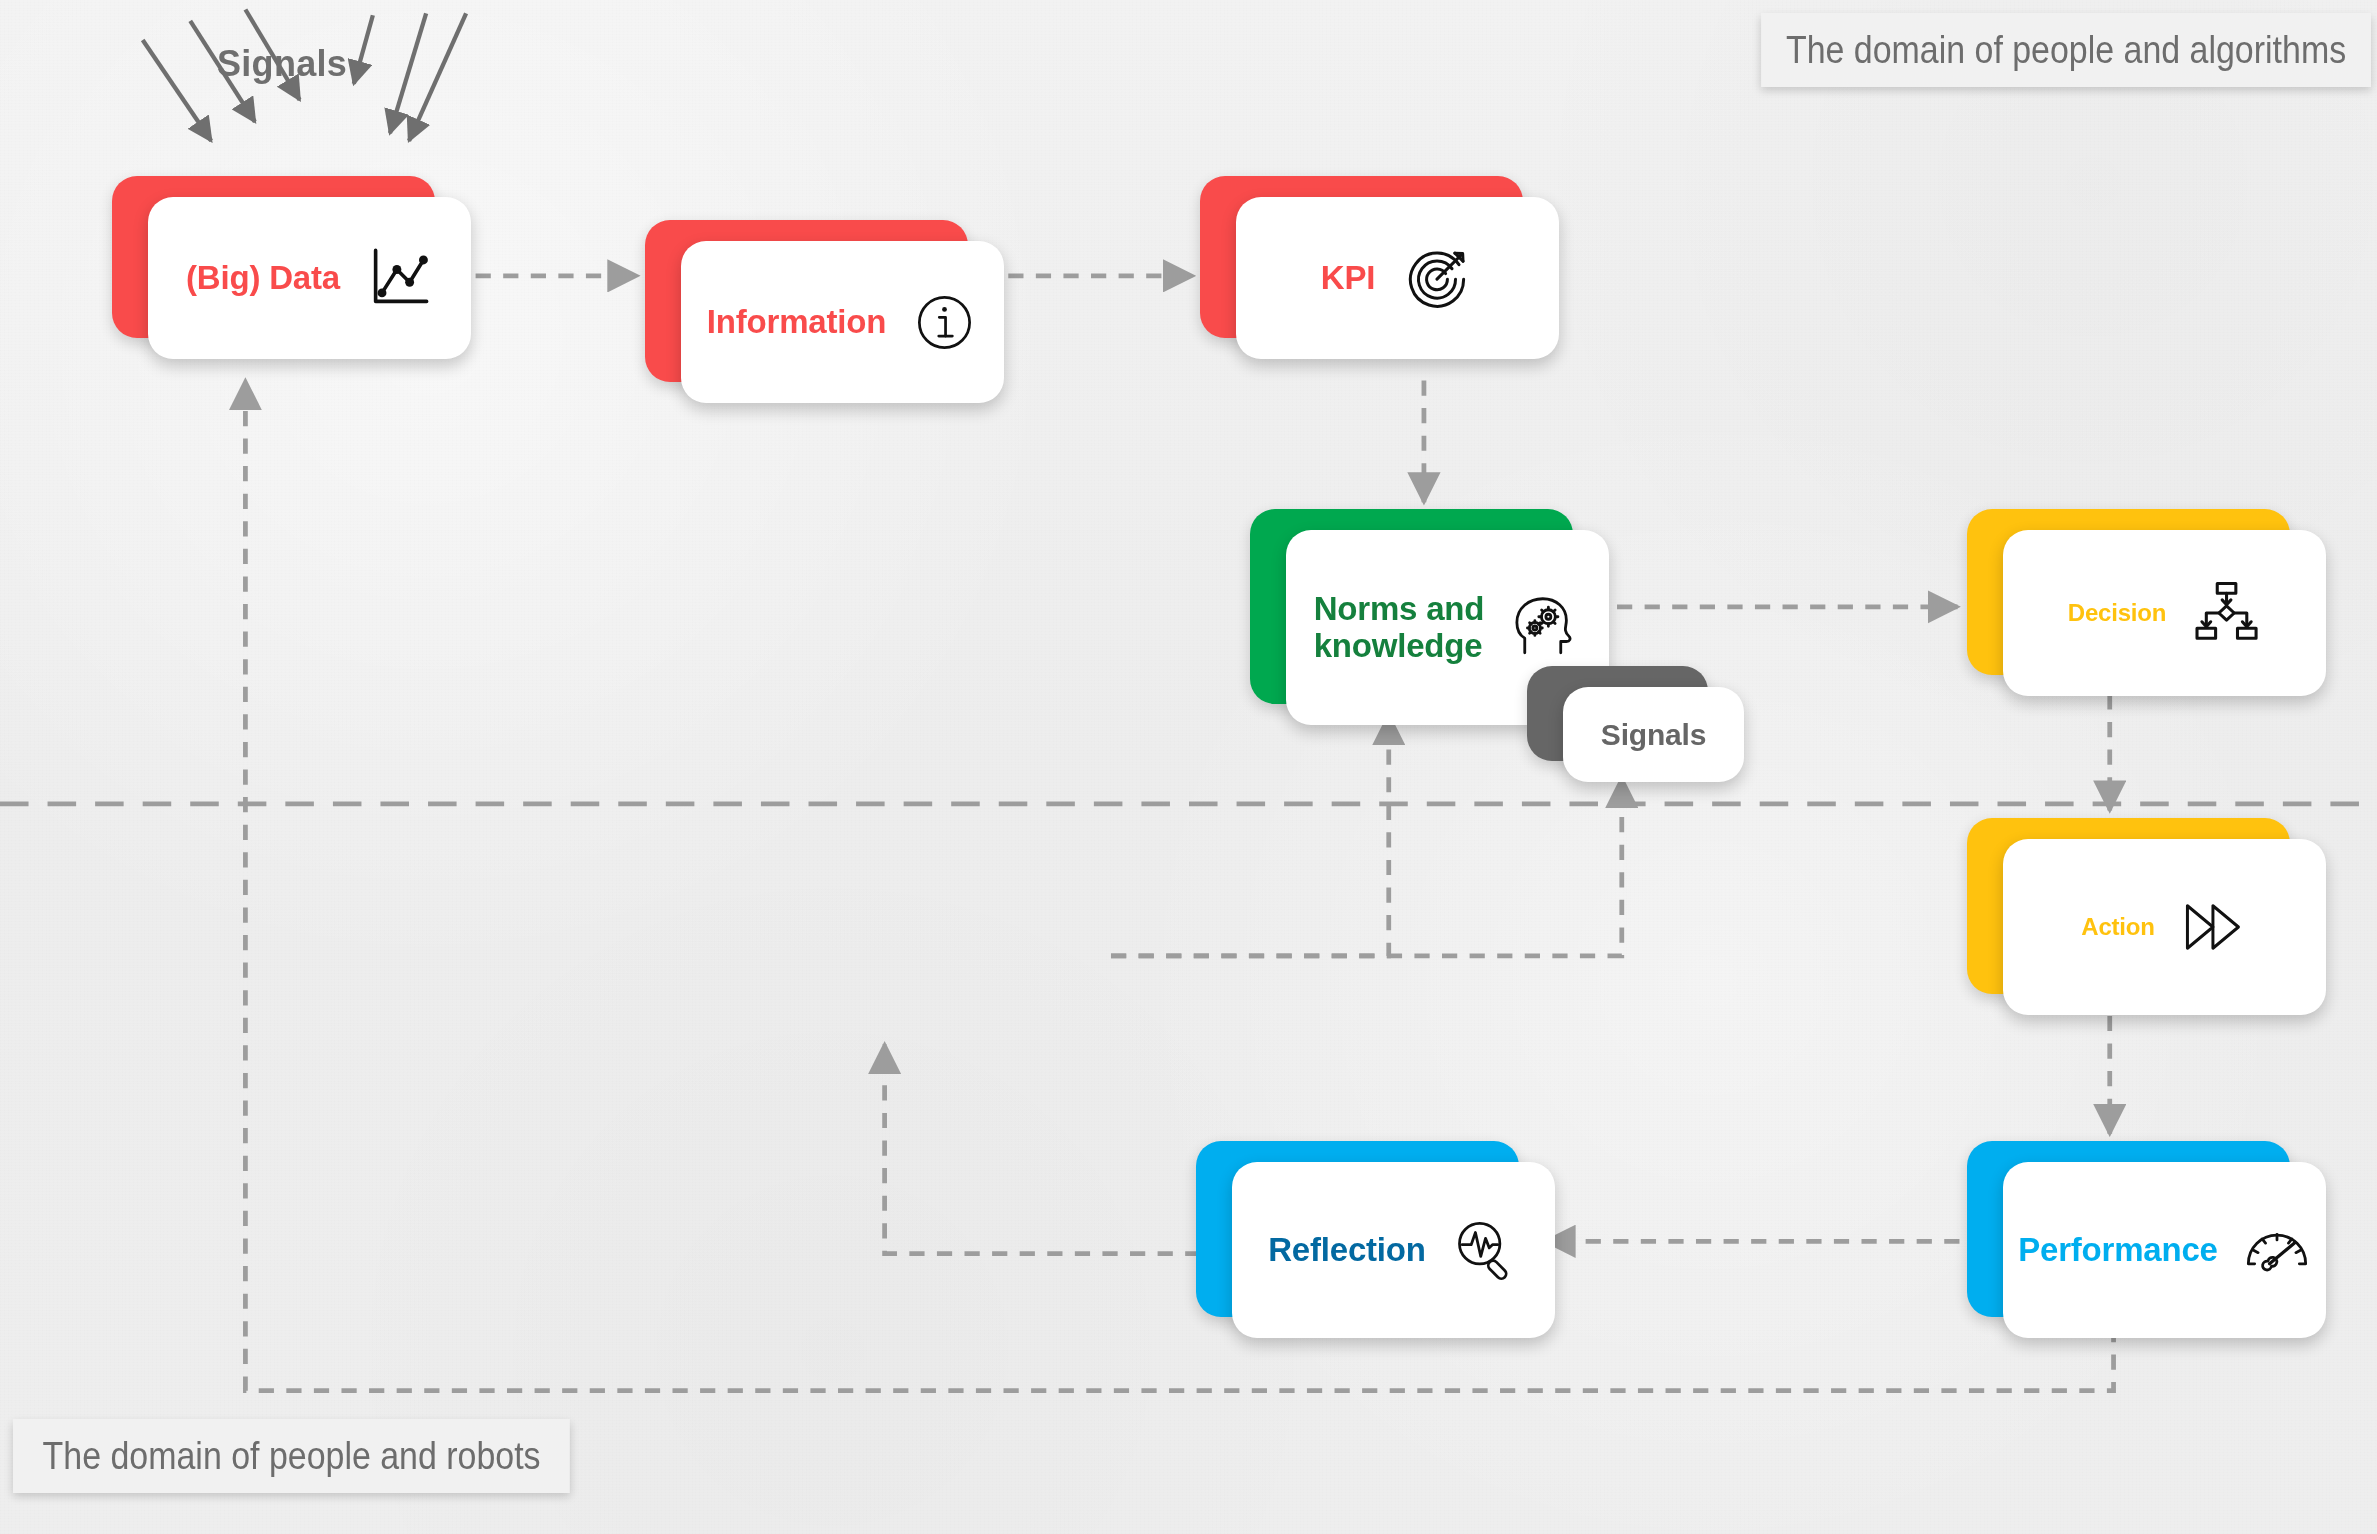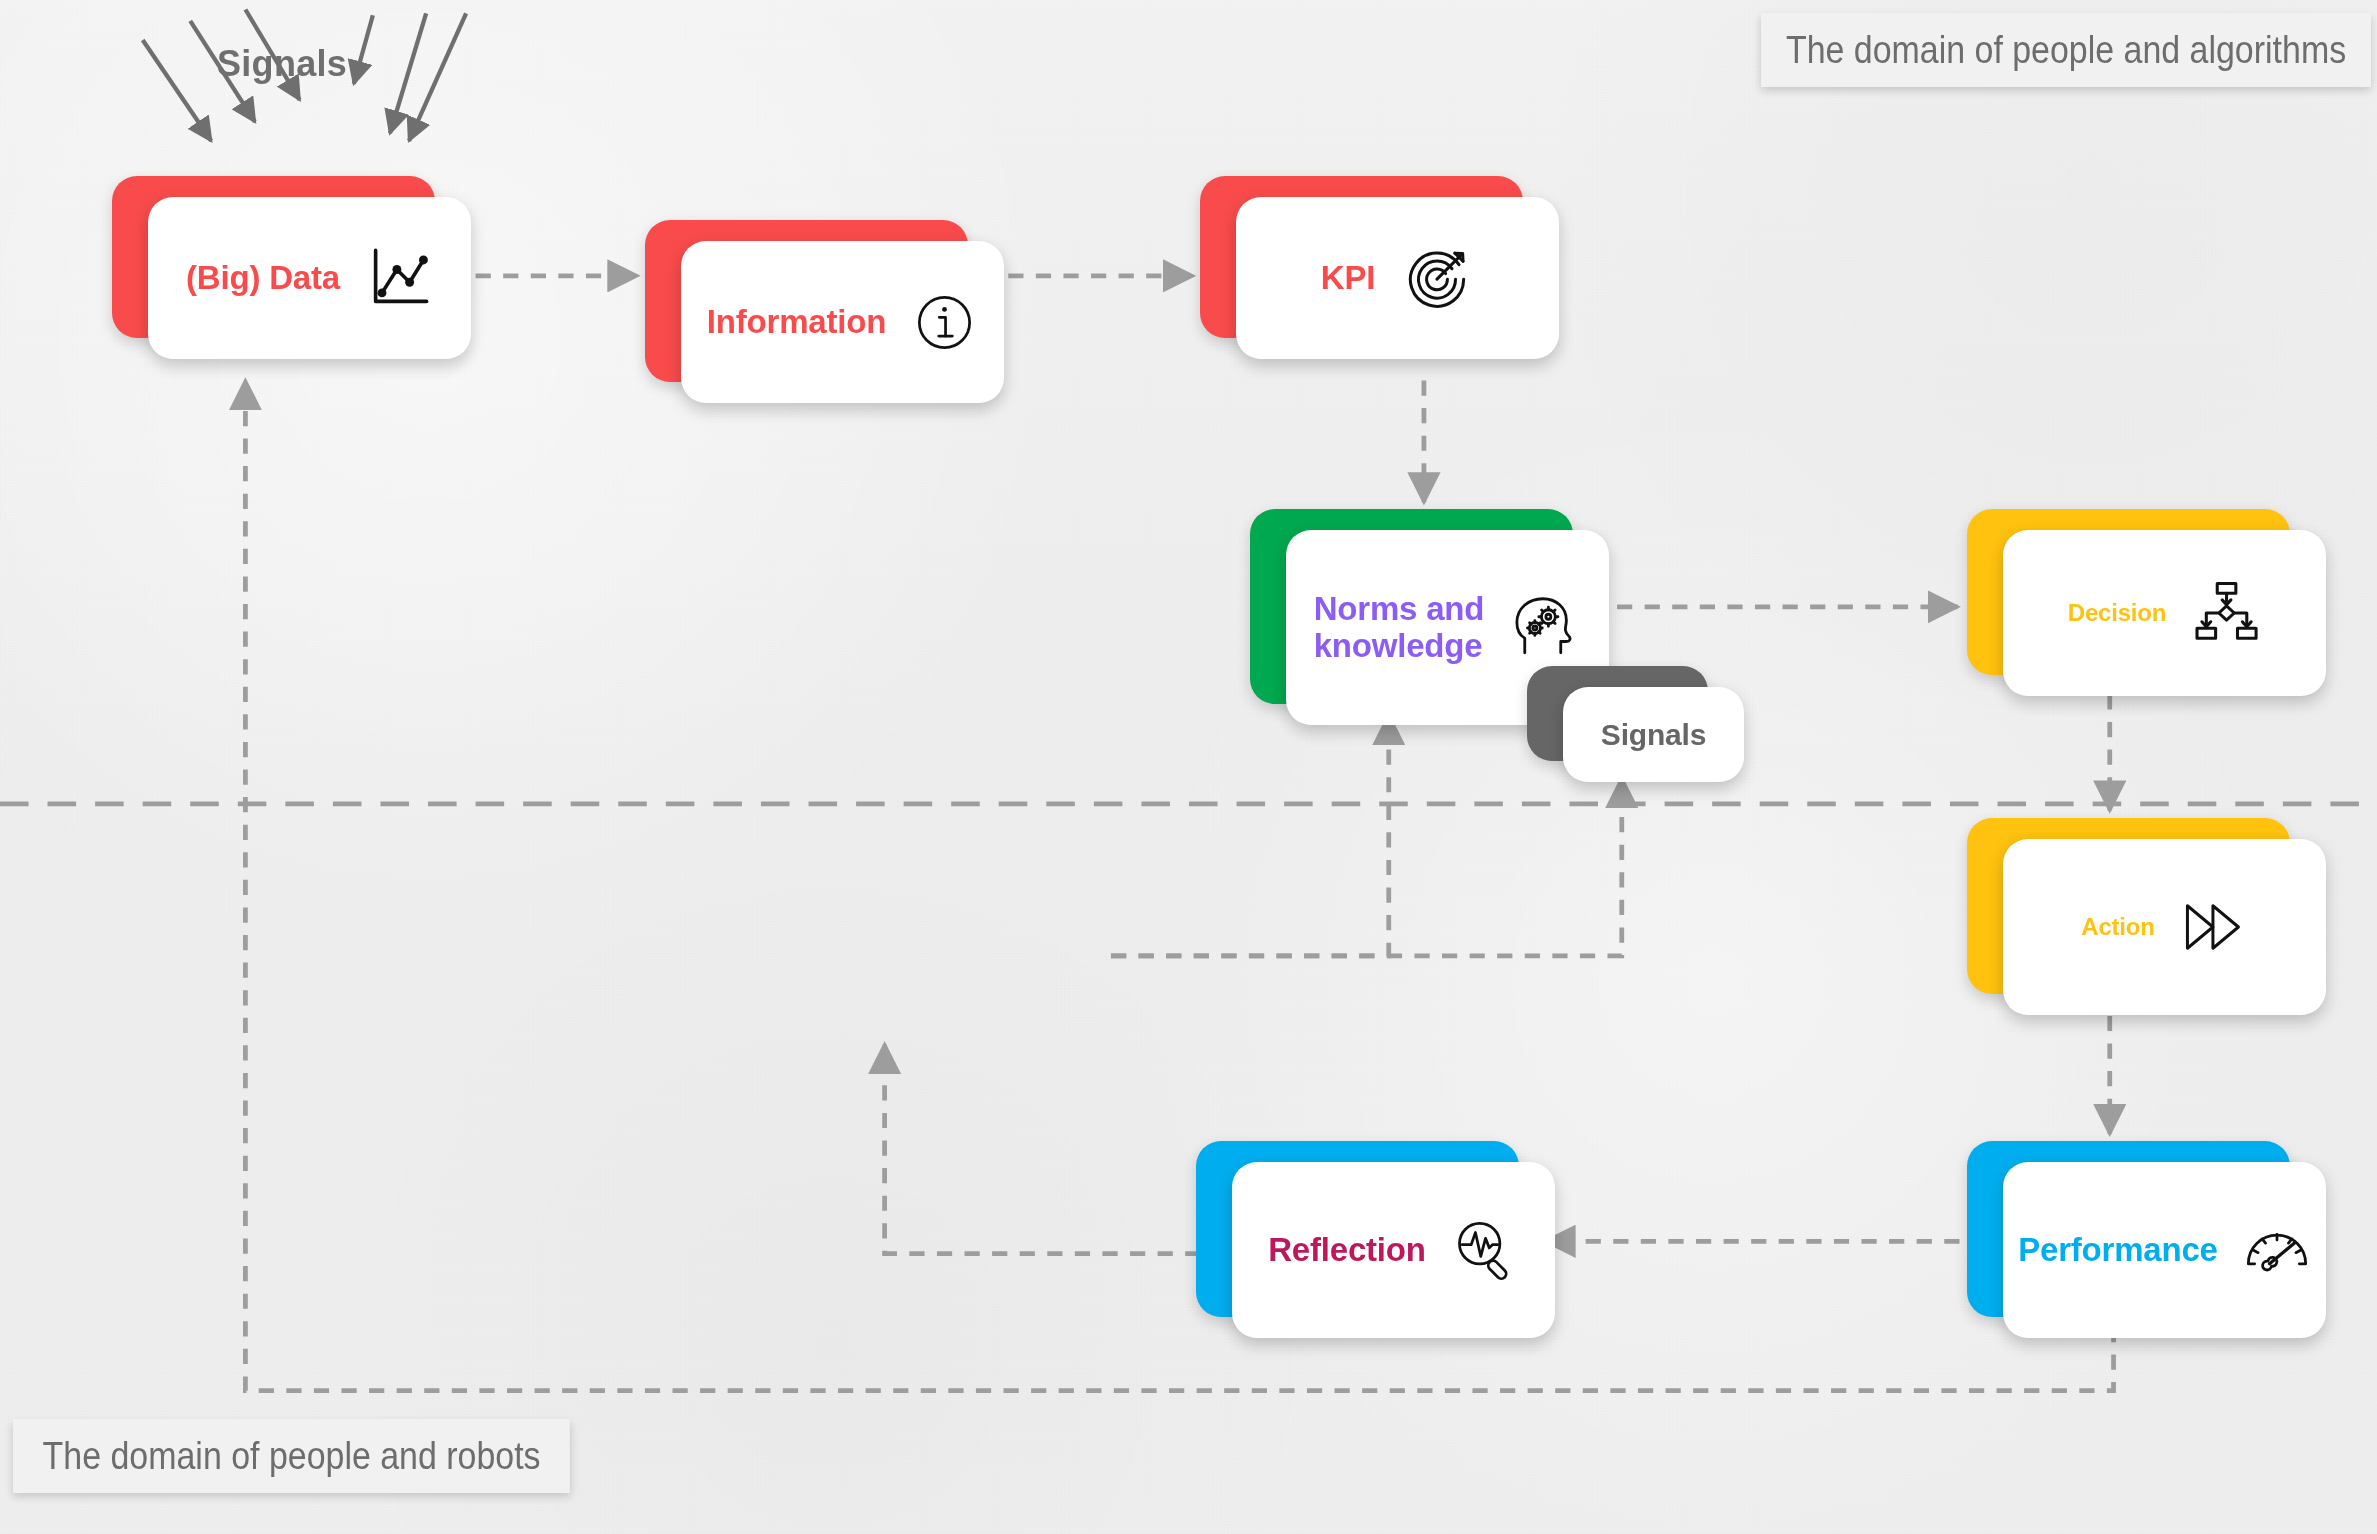--- a/index.html
+++ b/index.html
@@ -235,21 +235,21 @@
           <path d="M47.5 10.5 L54.2 10.8 L54.5 17.5"></path>
           <path d="M47.5 10.5 L54.5 17.5"></path>
         </svg>
       </span>
     </div>
   </div>
 
   <div class="node" id="n-norms">
     <div class="back" style="background:#00a84f"></div>
     <div class="front">
-      <span class="label" style="color:#8b5cf6">Norms and
+      <span class="label" style="color:#15803d">Norms and
 knowledge</span>
       <span class="glyph">
         <svg width="72" height="72" viewBox="0 0 64 64" fill="none" stroke="#111" stroke-width="2.5" stroke-linecap="round" stroke-linejoin="round">
           <path d="M14 54 L14 41 C9 38 7 32 7 27 C7 14.5 17.5 6 30 6 C42 6 51 14 51 25 C51 31 48 34 53 39 C55.5 41.5 54 44 51 44 L46 44 L46 54"></path>
           <circle cx="35" cy="22" r="6.2"></circle>
           <circle cx="35" cy="22" r="2.2"></circle>
           <path d="M35 13.5 L35 15.8 M35 28.2 L35 30.5 M26.5 22 L28.8 22 M41.2 22 L43.5 22 M29 16 L30.6 17.6 M39.4 26.4 L41 28 M41 16 L39.4 17.6 M30.6 26.4 L29 28"></path>
           <circle cx="23" cy="32" r="5"></circle>
           <circle cx="23" cy="32" r="1.8"></circle>
           <path d="M23 25.4 L23 27.2 M23 36.8 L23 38.6 M16.4 32 L18.2 32 M27.8 32 L29.6 32 M18.3 27.3 L19.6 28.6 M26.4 35.4 L27.7 36.7 M27.7 27.3 L26.4 28.6 M19.6 35.4 L18.3 36.7"></path>
@@ -310,21 +310,21 @@
           <path d="M25 45 L49 25" stroke-width="3"></path>
           <path d="M23.5 42.5 A4.2 4.2 0 1 0 26.8 47.2 A4.2 4.2 0 1 0 23.5 42.5"></path>
         </svg>
       </span>
     </div>
   </div>
 
   <div class="node" id="n-reflection">
     <div class="back" style="background:#00aeef"></div>
     <div class="front">
-      <span class="label" style="color:#be185d">Reflection</span>
+      <span class="label" style="color:#0369a1">Reflection</span>
       <span class="glyph">
         <svg width="68" height="68" viewBox="0 0 64 64" fill="none" stroke="#111" stroke-width="2.6" stroke-linecap="round" stroke-linejoin="round">
           <circle cx="27" cy="26" r="19"></circle>
           <path d="M10.5 27 L19 27 L23 15.5 L28 38 L32.5 21 L36 30 L39 27 L44 27"></path>
           <rect x="39" y="40.5" width="9" height="20" rx="4.5" transform="rotate(-45 43.5 50.5)"></rect>
         </svg>
       </span>
     </div>
   </div>
 

